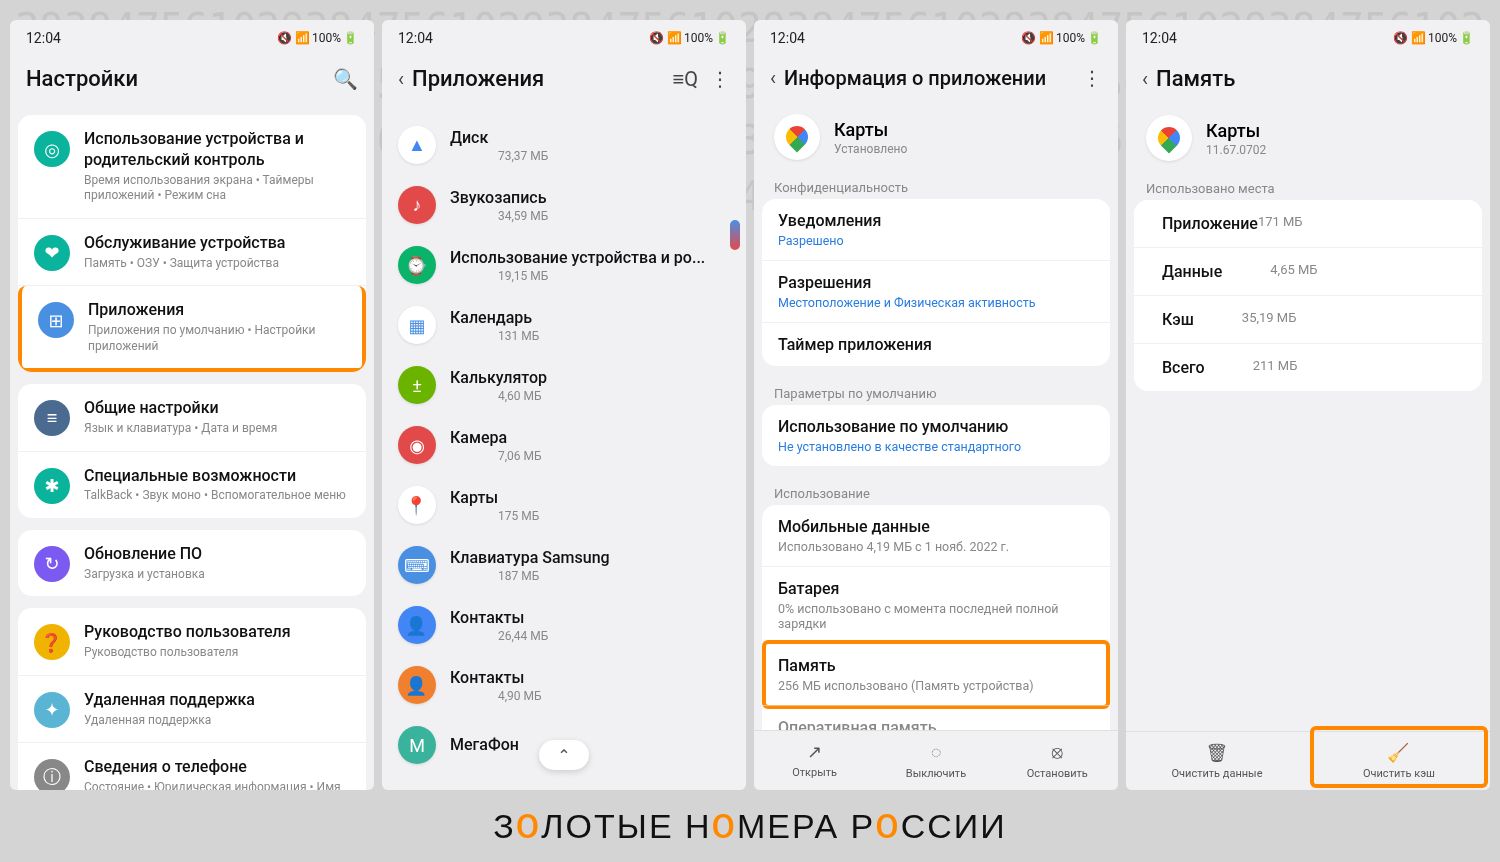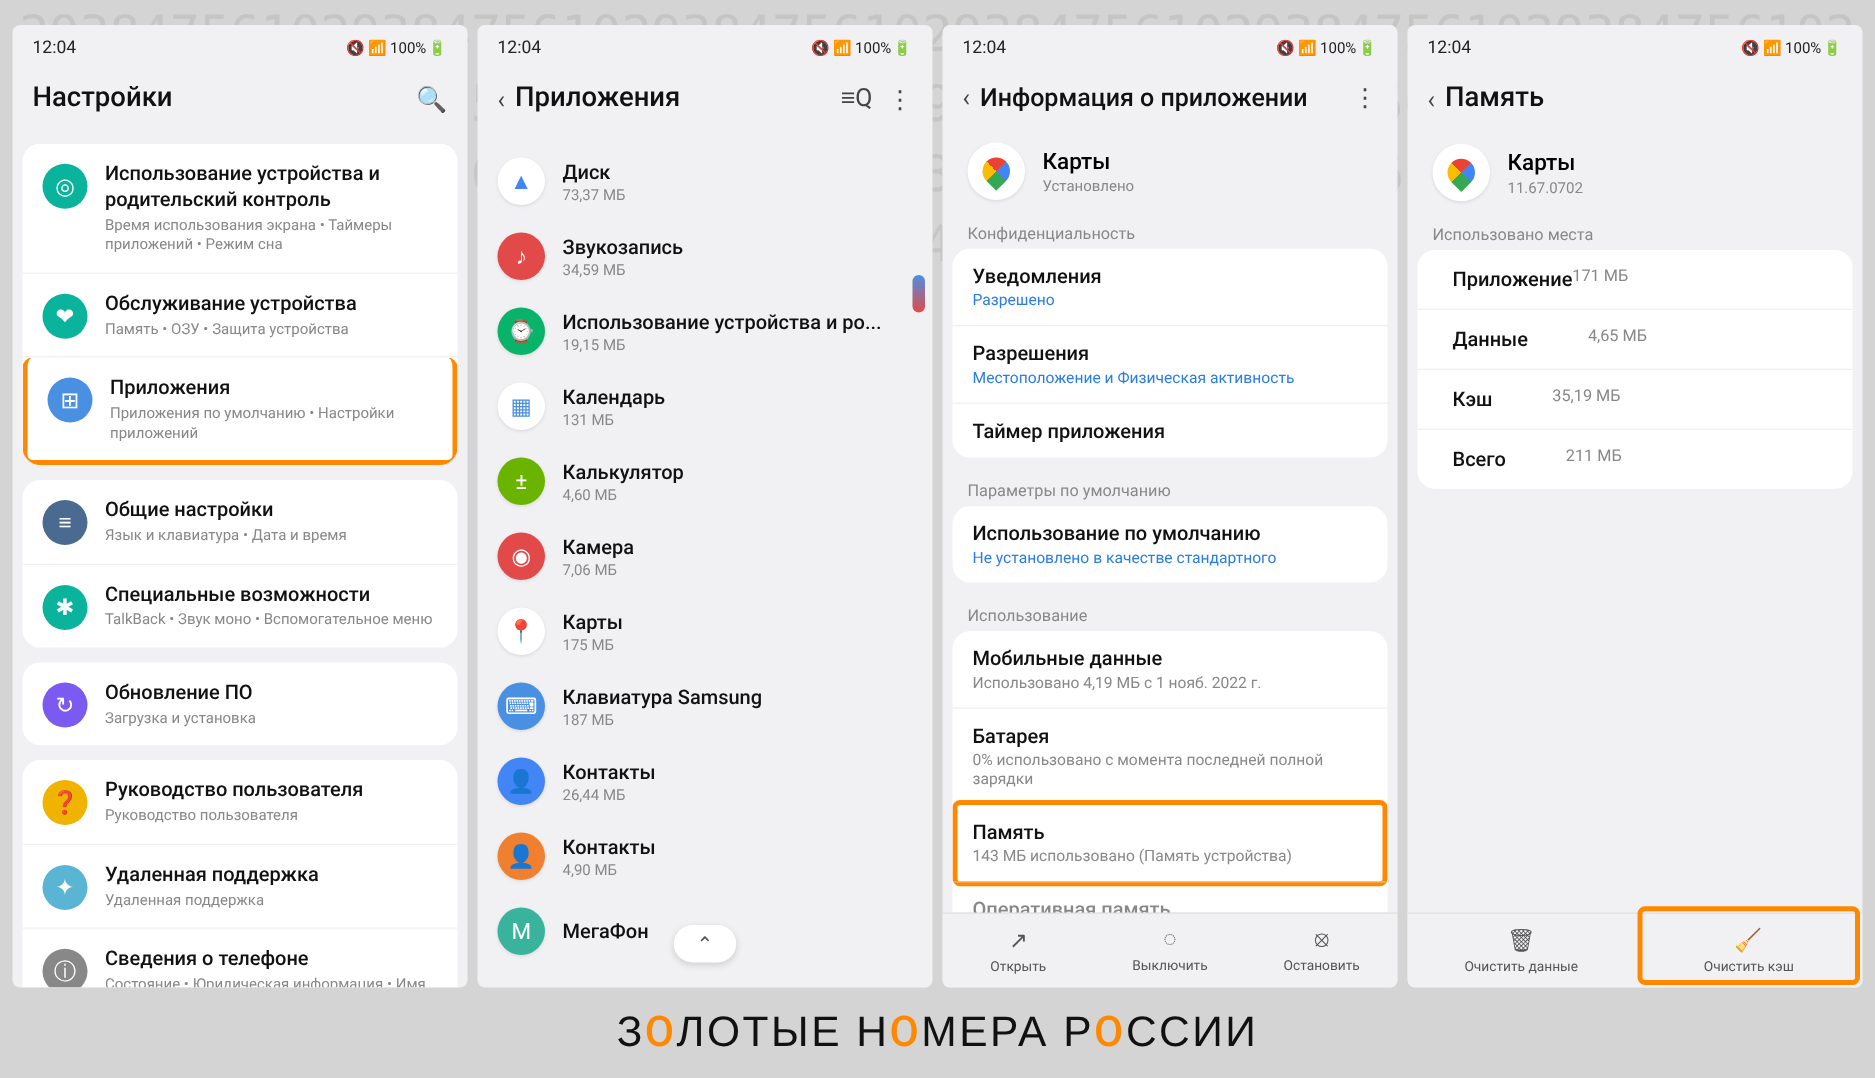--- a/index.html
+++ b/index.html
@@ -26,21 +26,21 @@
   .row .t1 { font-size: 16px; color: #111; font-weight: 500; line-height: 1.3; }
   .row .t2 { font-size: 12px; color: #888; margin-top: 2px; line-height: 1.3; }
 
   .highlight { border: 4px solid #ff8800; border-radius: 8px; }
 
   
   .app-row { display: flex; align-items: center; padding: 11px 16px; gap: 14px; text-align: left; }
   .app-row .aicon { width: 38px; height: 38px; border-radius: 50%; flex-shrink: 0; display: flex; align-items: center; justify-content: center; font-size: 18px; }
   .app-row .txt { flex: 1; }
   .app-row .t1 { font-size: 16px; font-weight: 500; color: #111; white-space: nowrap; overflow: hidden; text-overflow: ellipsis; }
-  .app-row .t2 { font-size: 12px; color: #888; margin-top: 2px; }
+  .app-row .t2 { font-size: 12px; color: #888; margin-top: 2px; margin-left: 48px; }
 
   .scroll-hint { position: absolute; right: 6px; top: 200px; width: 10px; height: 30px; border-radius: 5px; background: linear-gradient(#4a90e2, #e24a4a); }
 
   .fab-up { position: absolute; bottom: 20px; left: 50%; transform: translateX(-50%); width: 50px; height: 30px; border-radius: 20px; background: #fff; box-shadow: 0 2px 6px rgba(0,0,0,.15); display: flex; align-items: center; justify-content: center; color: #555; }
 
   
   .section-label { font-size: 13px; color: #888; padding: 8px 12px 4px; text-align: left; }
   .s3-row { padding: 12px 16px; text-align: left; }
   .s3-row .t1 { font-size: 16px; color: #111; font-weight: 500; }
   .s3-row .t2 { font-size: 12.5px; margin-top: 3px; }
@@ -303,21 +303,21 @@
       <div class="s3-row">
         <div class="t1">Мобильные данные</div>
             <div class="t2" style="color:#888;">Использовано 4,19 МБ с 1 нояб. 2022 г.</div>
       </div>
       <div class="s3-row">
         <div class="t1">Батарея</div>
             <div class="t2" style="color:#888;">0% использовано с момента последней полной зарядки</div>
       </div>
       <div class="s3-row hbox">
         <div class="t1">Память</div>
-            <div class="t2" style="color:#888;">143 МБ использовано (Память устройства)</div>
+            <div class="t2" style="color:#888;">256 МБ использовано (Память устройства)</div>
         <div class="highlight-box"></div>
       </div>
       <div class="s3-row" style="opacity:.5;">
         <div class="t1">Оперативная память</div>
       </div>
     </div>
   </div>
   <div class="bottom-bar">
     <div class="bbtn">
           <span class="bicon">↗</span>

